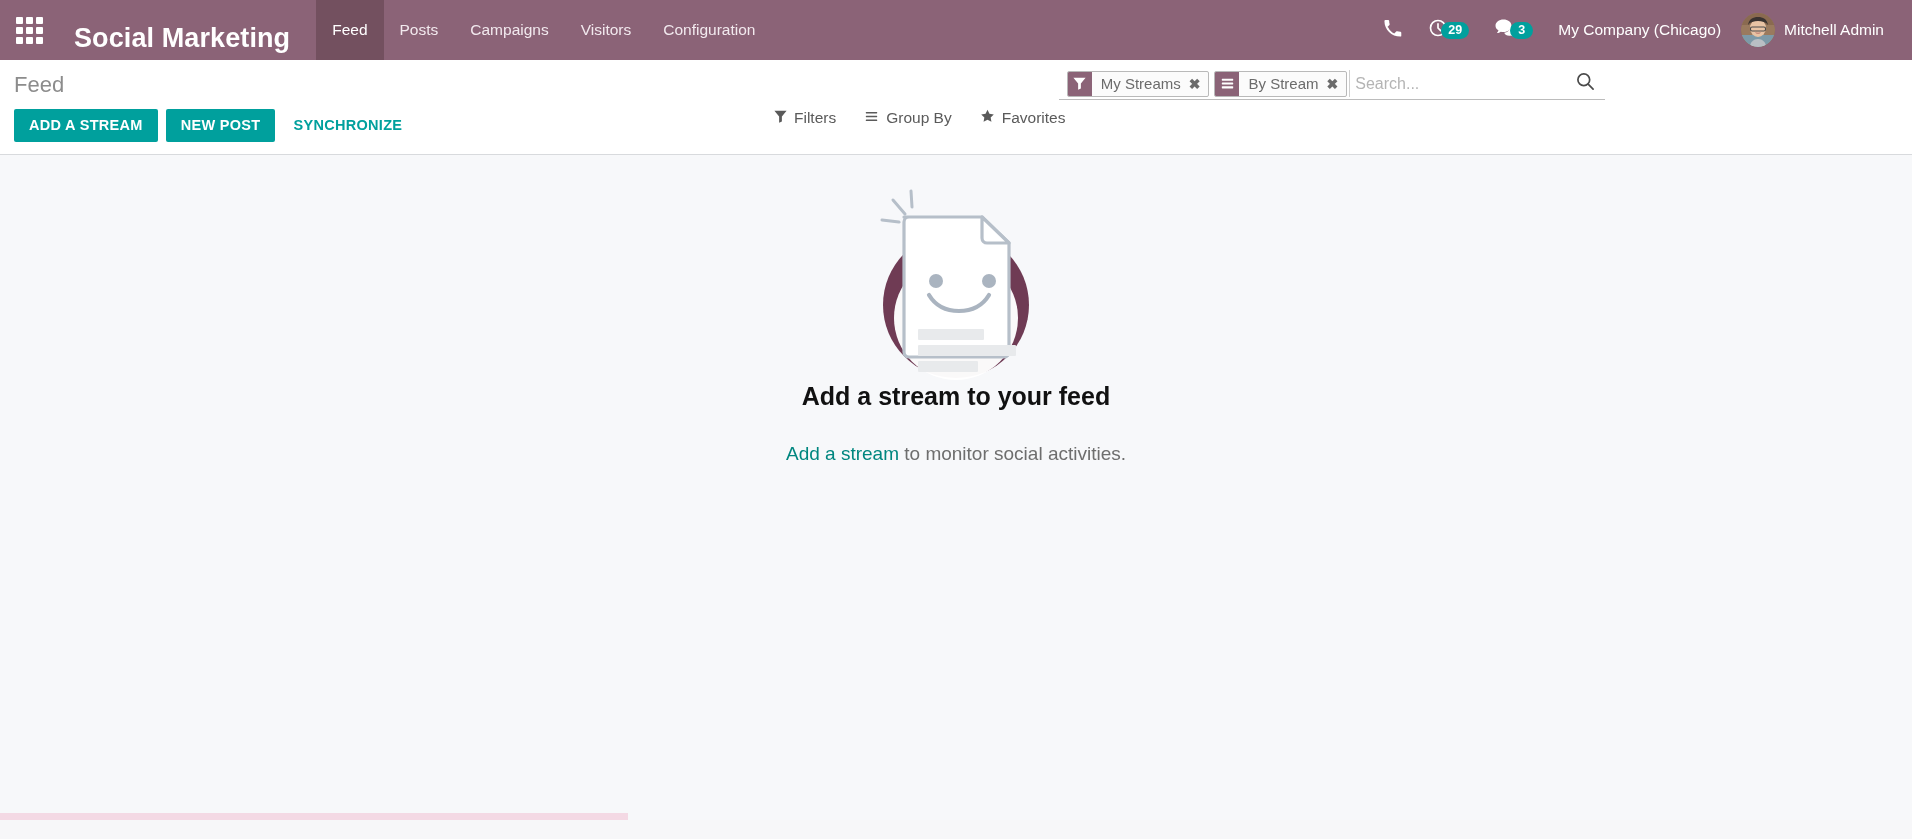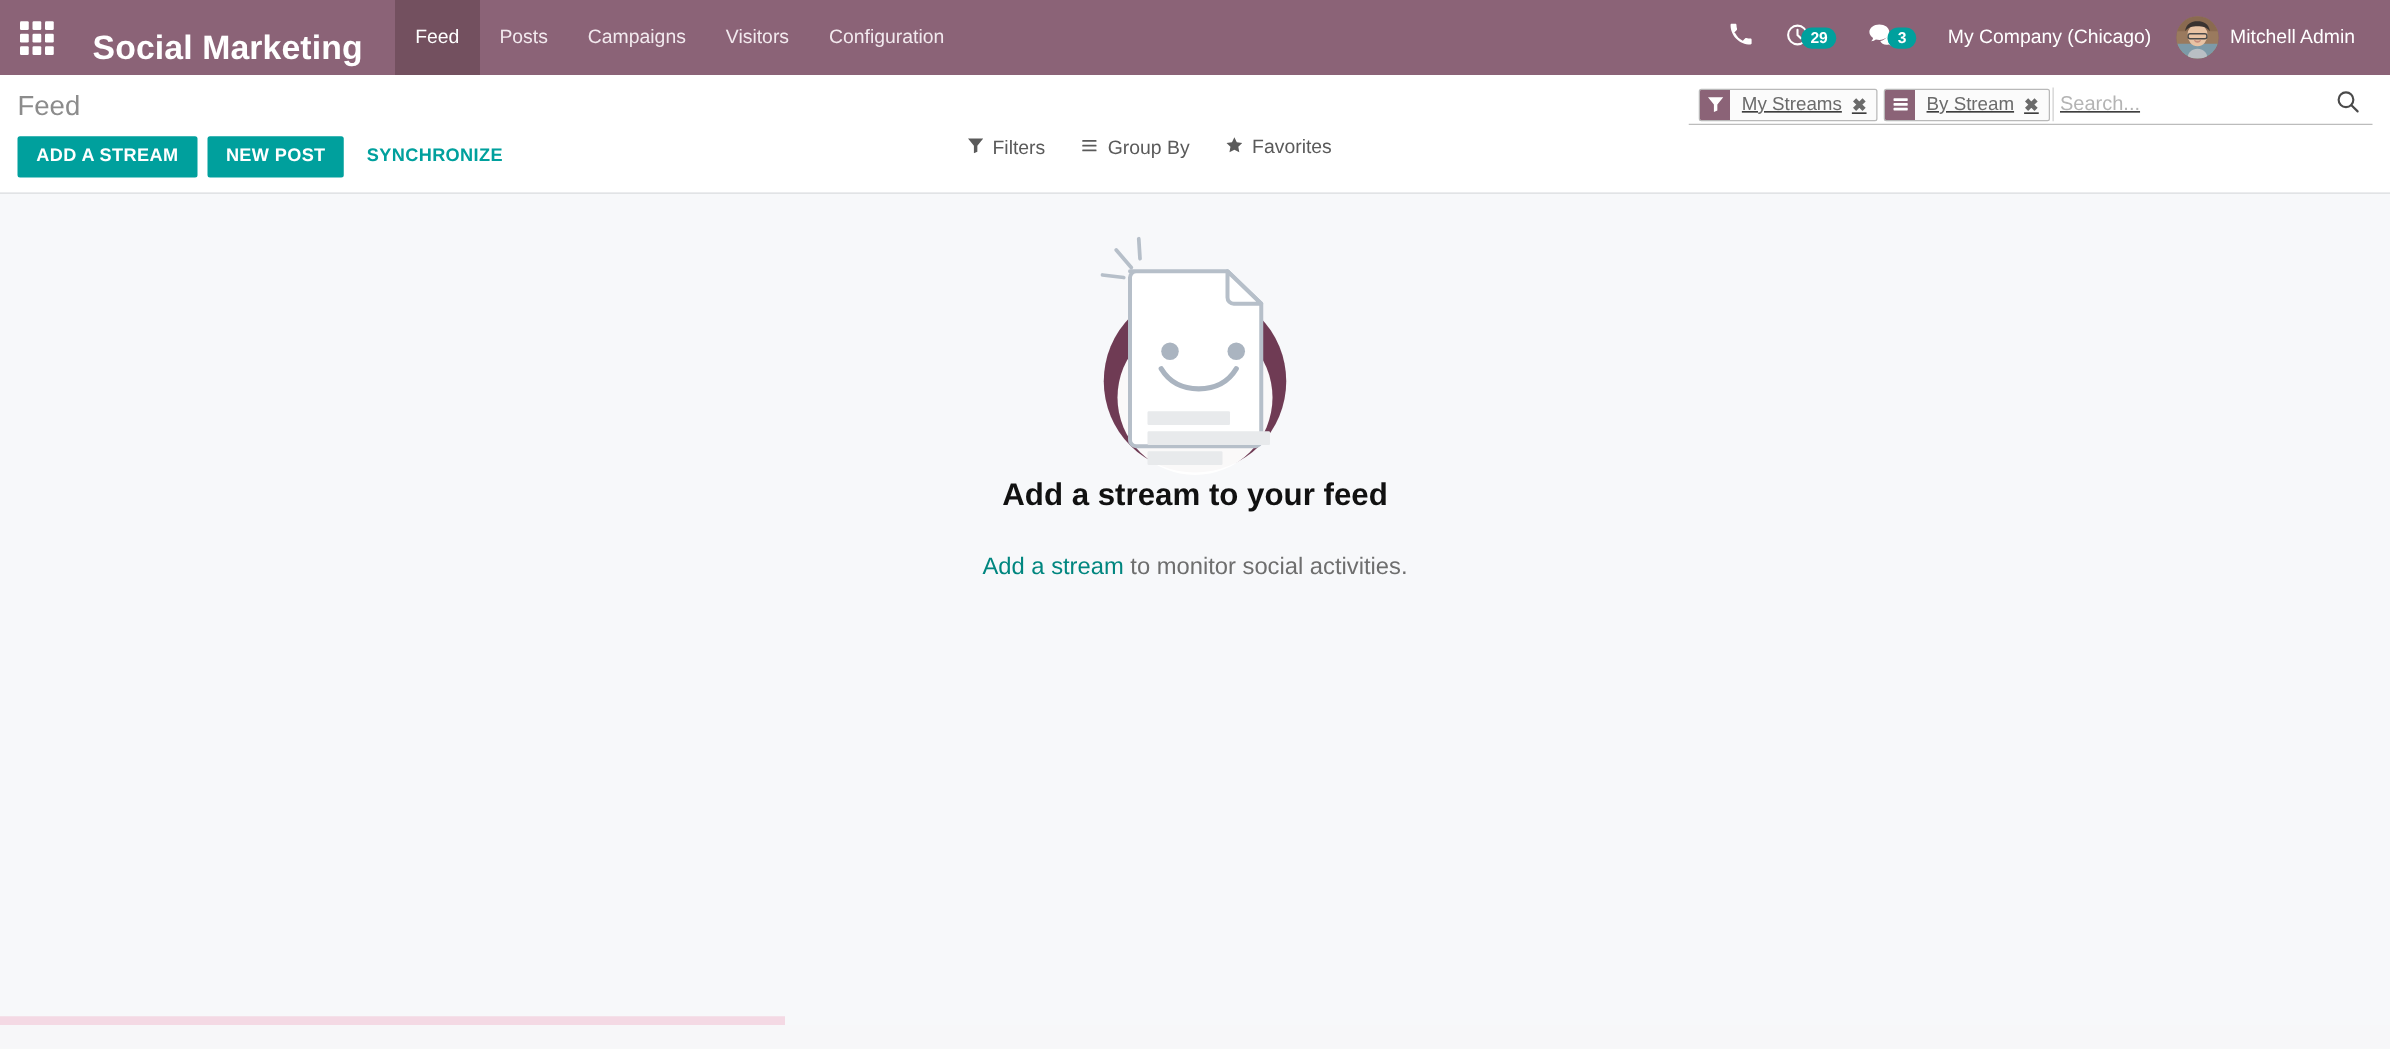--- a/index.html
+++ b/index.html
@@ -146,22 +146,21 @@
     font-size: 22px;
     line-height: 30px;
     font-weight: normal;
   }
   .cp-right {
     margin-left: auto;
     flex: 0 0 auto;
     width: 1132px;
     display: flex;
     flex-direction: column;
-    align-items: flex-end;
-    text-decoration: underline;
+    align-items: center;
   }
   .searchview {
     display: flex;
     align-items: stretch;
     border-bottom: 1px solid #bcbcbc;
     padding-bottom: 2px;
     min-height: 30px;
   }
   .facets {
     display: flex;
@@ -257,20 +256,21 @@
   .filter-menus {
     margin-left: auto;
     width: 1132px;
     display: flex;
     align-items: center;
     gap: 28px;
     padding-left: 8px;
   }
   .fmenu {
     display: flex;
+    align-items: center;
     gap: 7px;
     color: #5a5a5a;
     font-size: 15.5px;
     cursor: pointer;
     white-space: nowrap;
   }
 
   
   .content {
     height: 665px;

